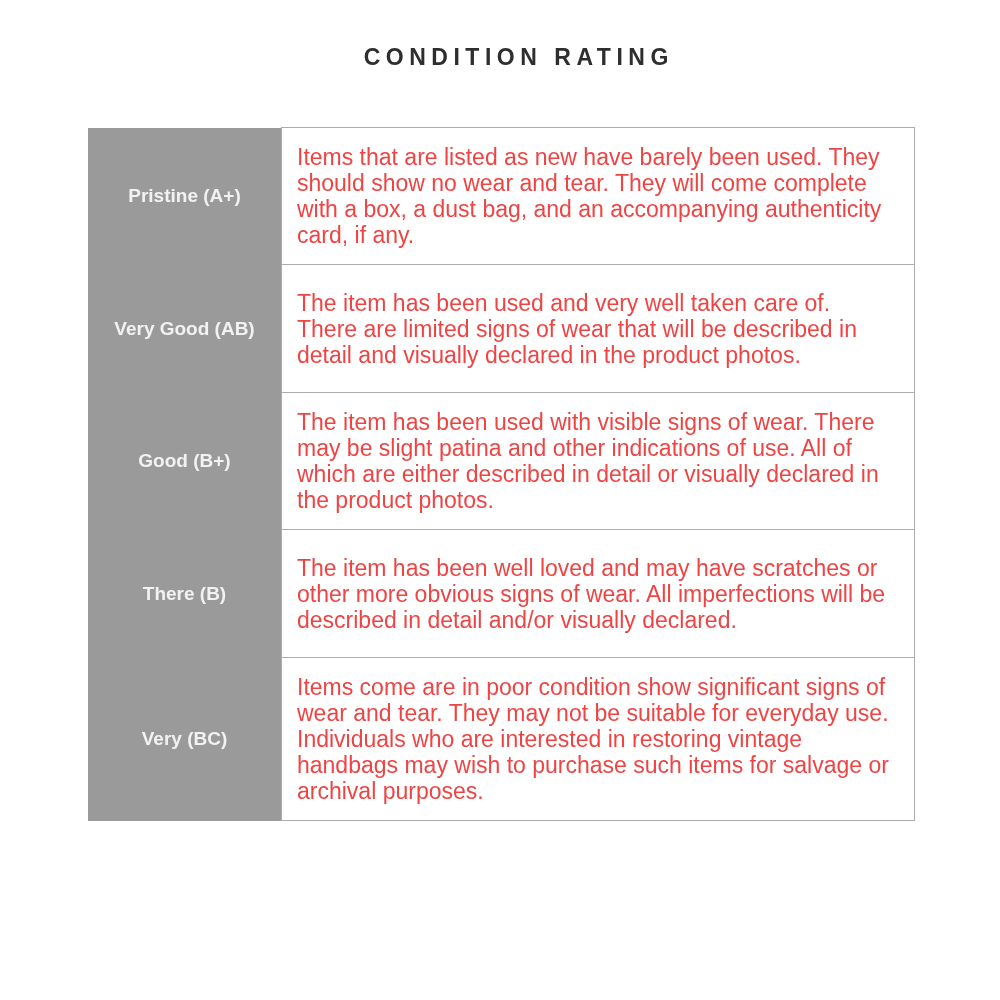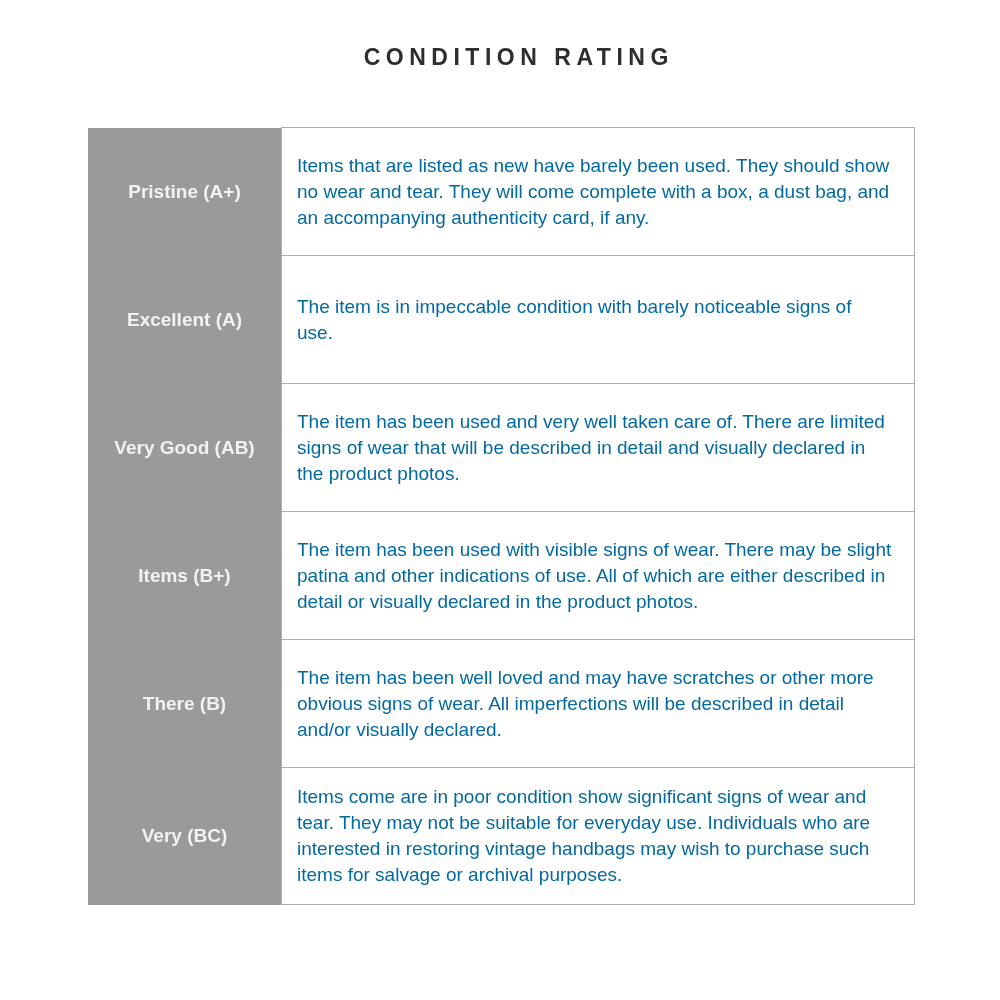--- a/index.html
+++ b/index.html
@@ -45,51 +45,47 @@
     border: none;
     color: #f2f2f2;
     font-size: 19px;
     text-align: center;
     padding: 0 8px;
     font-weight: 700;
   }
   td.desc-cell {
     border: 1px solid #adadad;
     background: #ffffff;
-    color: #0369a1;
-    font-size: 19px;
+    color: #ef4444;
+    font-size: 23px;
     line-height: 26px;
     padding: 16px 22px 16px 15px;
     height: 128px; 
     box-sizing: border-box;
     font-weight: 400;
   }
 </style>
 </head>
 <body>
 
 <div class="page">
   <div class="page-title">CONDITION RATING</div>
 
   <table class="condition-table">
     <tbody>
         <tr>
           <td class="label-cell">Pristine (A+)</td>
           <td class="desc-cell">Items that are listed as new have barely been used. They should show no wear and tear. They will come complete with a box, a dust bag, and an accompanying authenticity card, if any.</td>
         </tr>
         <tr>
-          <td class="label-cell">Excellent (A)</td>
-          <td class="desc-cell">The item is in impeccable condition with barely noticeable signs of use.</td>
-        </tr>
-        <tr>
           <td class="label-cell">Very Good (AB)</td>
           <td class="desc-cell">The item has been used and very well taken care of. There are limited signs of wear that will be described in detail and visually declared in the product photos.</td>
         </tr>
         <tr>
-          <td class="label-cell">Items (B+)</td>
+          <td class="label-cell">Good (B+)</td>
           <td class="desc-cell">The item has been used with visible signs of wear. There may be slight patina and other indications of use. All of which are either described in detail or visually declared in the product photos.</td>
         </tr>
         <tr>
           <td class="label-cell">There (B)</td>
           <td class="desc-cell">The item has been well loved and may have scratches or other more obvious signs of wear. All imperfections will be described in detail and/or visually declared.</td>
         </tr>
         <tr>
           <td class="label-cell">Very (BC)</td>
           <td class="desc-cell">Items come are in poor condition show significant signs of wear and tear. They may not be suitable for everyday use. Individuals who are interested in restoring vintage handbags may wish to purchase such items for salvage or archival purposes.</td>
         </tr>

